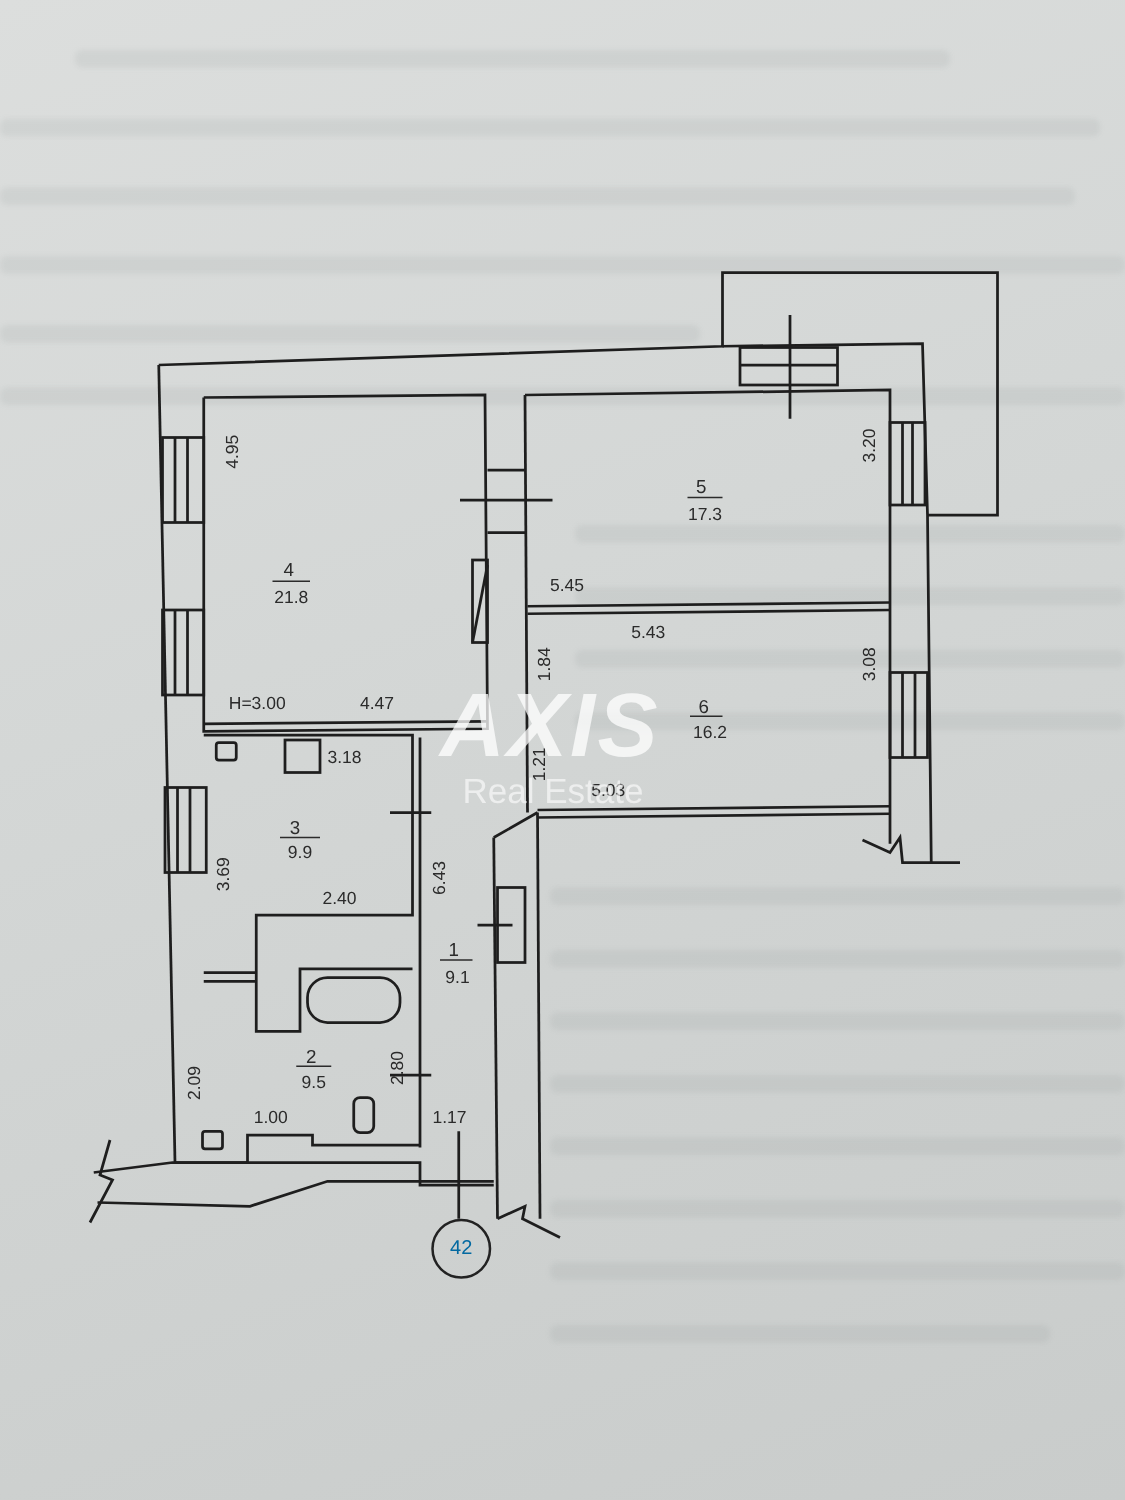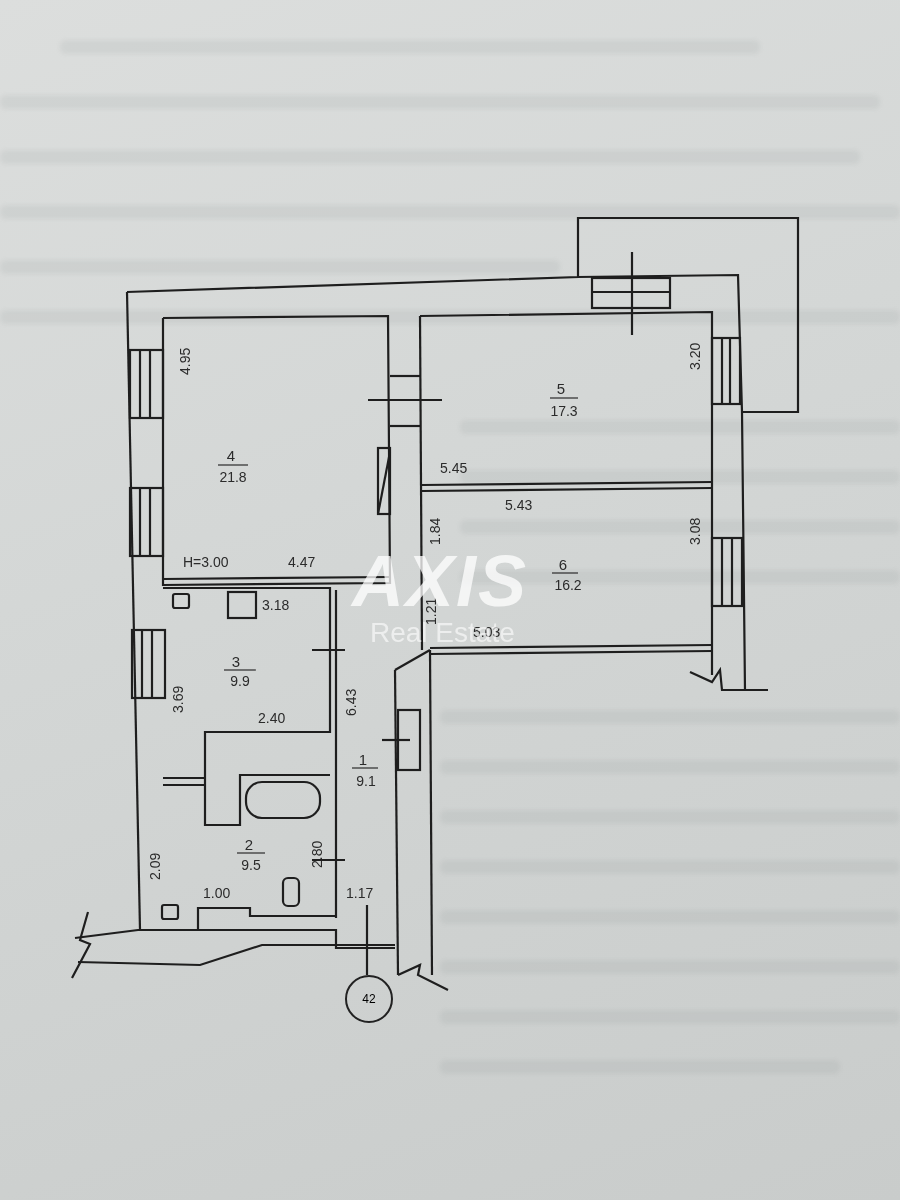--- a/index.html
+++ b/index.html
@@ -8,21 +8,21 @@
     font-family:"Liberation Sans",sans-serif;}
   .ghost{position:absolute;left:0;top:0;width:900px;height:1200px;}
   .ghost div{position:absolute;height:14px;background:rgba(120,125,125,0.10);border-radius:6px;filter:blur(2px);}
   svg.plan{position:absolute;left:0;top:0;}
   .lbl{font-family:"Liberation Sans",sans-serif;fill:#2b2b2b;font-size:14px;}
   .room-num{font-size:15px;}
   .wm{position:absolute;color:rgba(255,255,255,0.75);font-family:"Liberation Sans",sans-serif;}
   .wm-main{left:352px;top:540px;font-size:72px;font-weight:bold;letter-spacing:2px;font-style:italic;}
   .wm-sub{left:350px;top:617px;font-size:28px;color:rgba(255,255,255,0.6);margin-left:20px;}
   .sheet-marker{position:absolute;left:345px;top:975px;width:44px;height:44px;border:2px solid #222;border-radius:50%;
-    display:flex;align-items:center;justify-content:center;font-size:12px;color:#000000;}
+    display:flex;align-items:center;justify-content:center;font-size:16px;color:#0369a1;}
 </style>
 </head>
 <body>
 
 <div class="ghost">
   <div style="left:60px;top:40px;width:700px;"></div>
   <div style="left:0;top:95px;width:880px;"></div>
   <div style="left:0;top:150px;width:860px;"></div>
   <div style="left:0;top:205px;width:900px;"></div>
   <div style="left:0;top:260px;width:560px;"></div>

